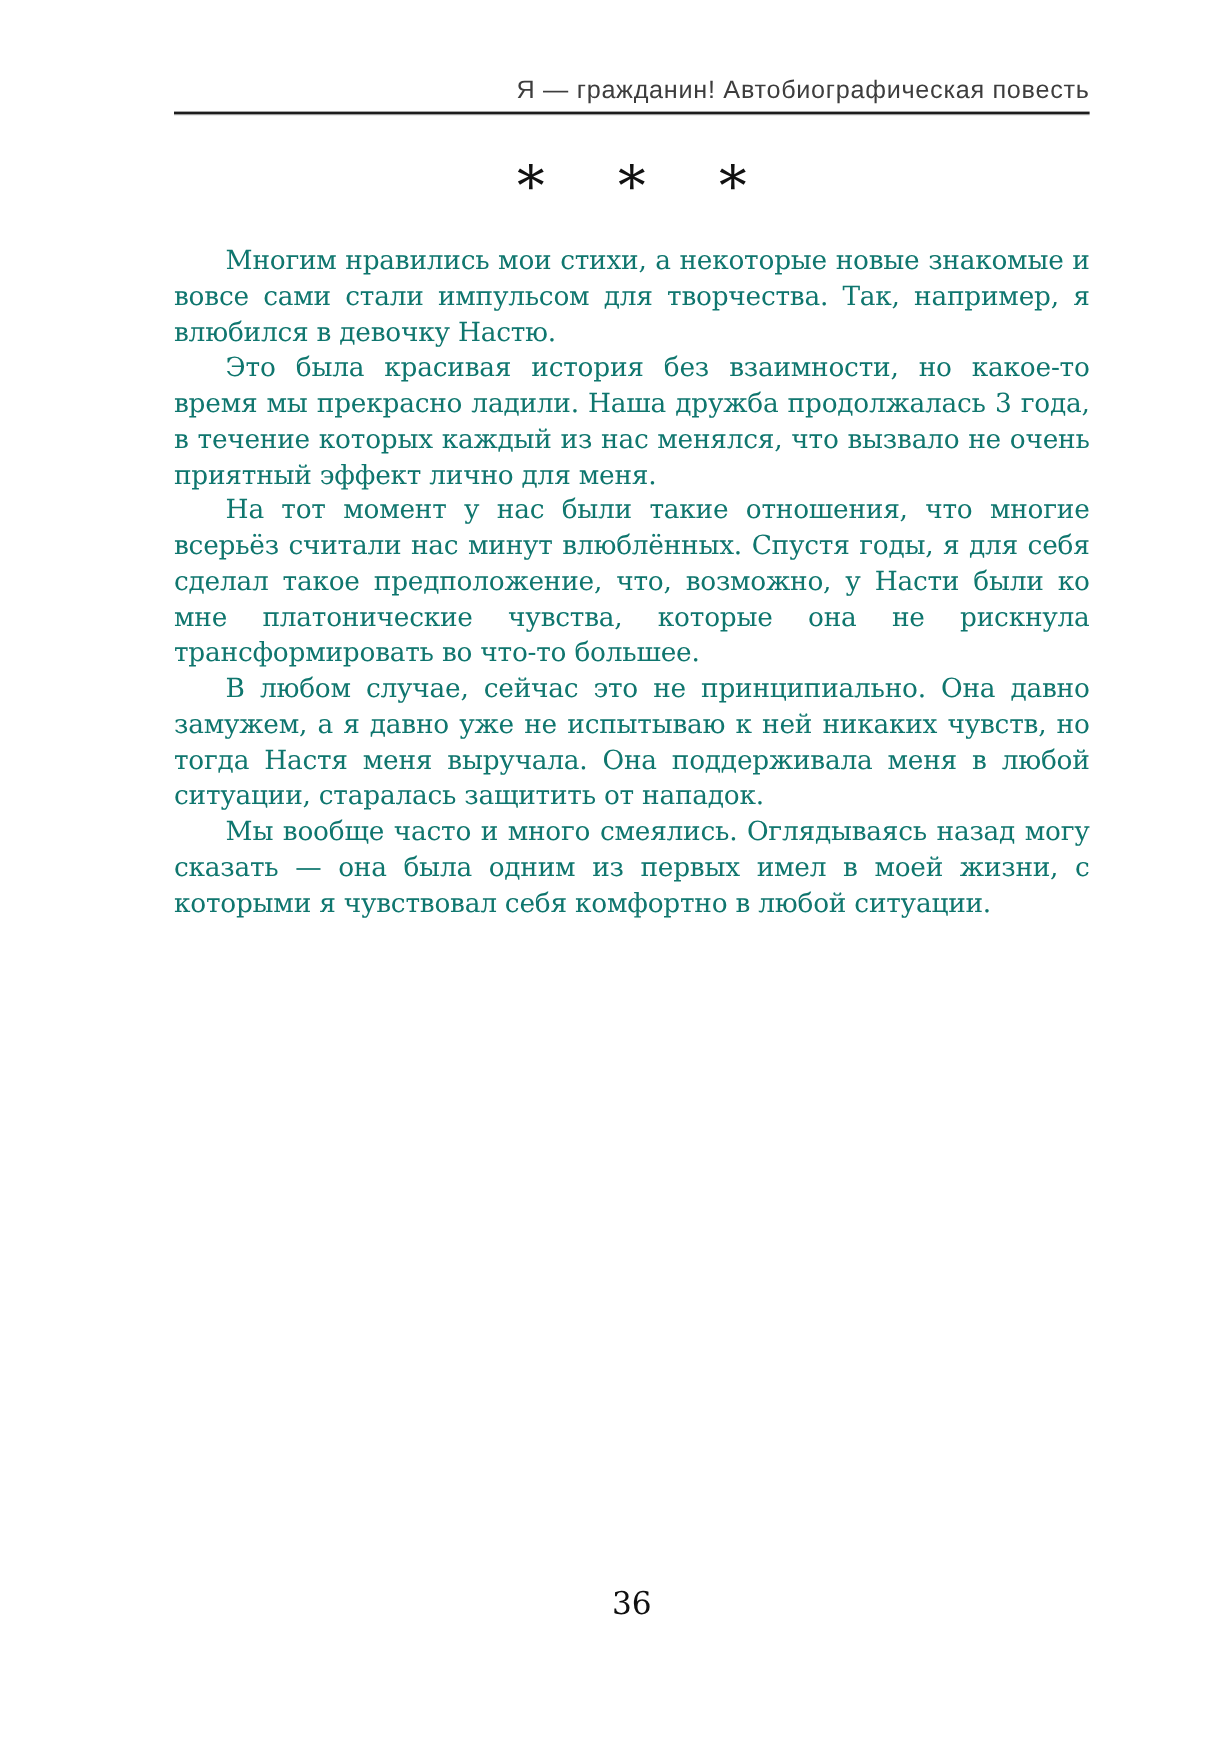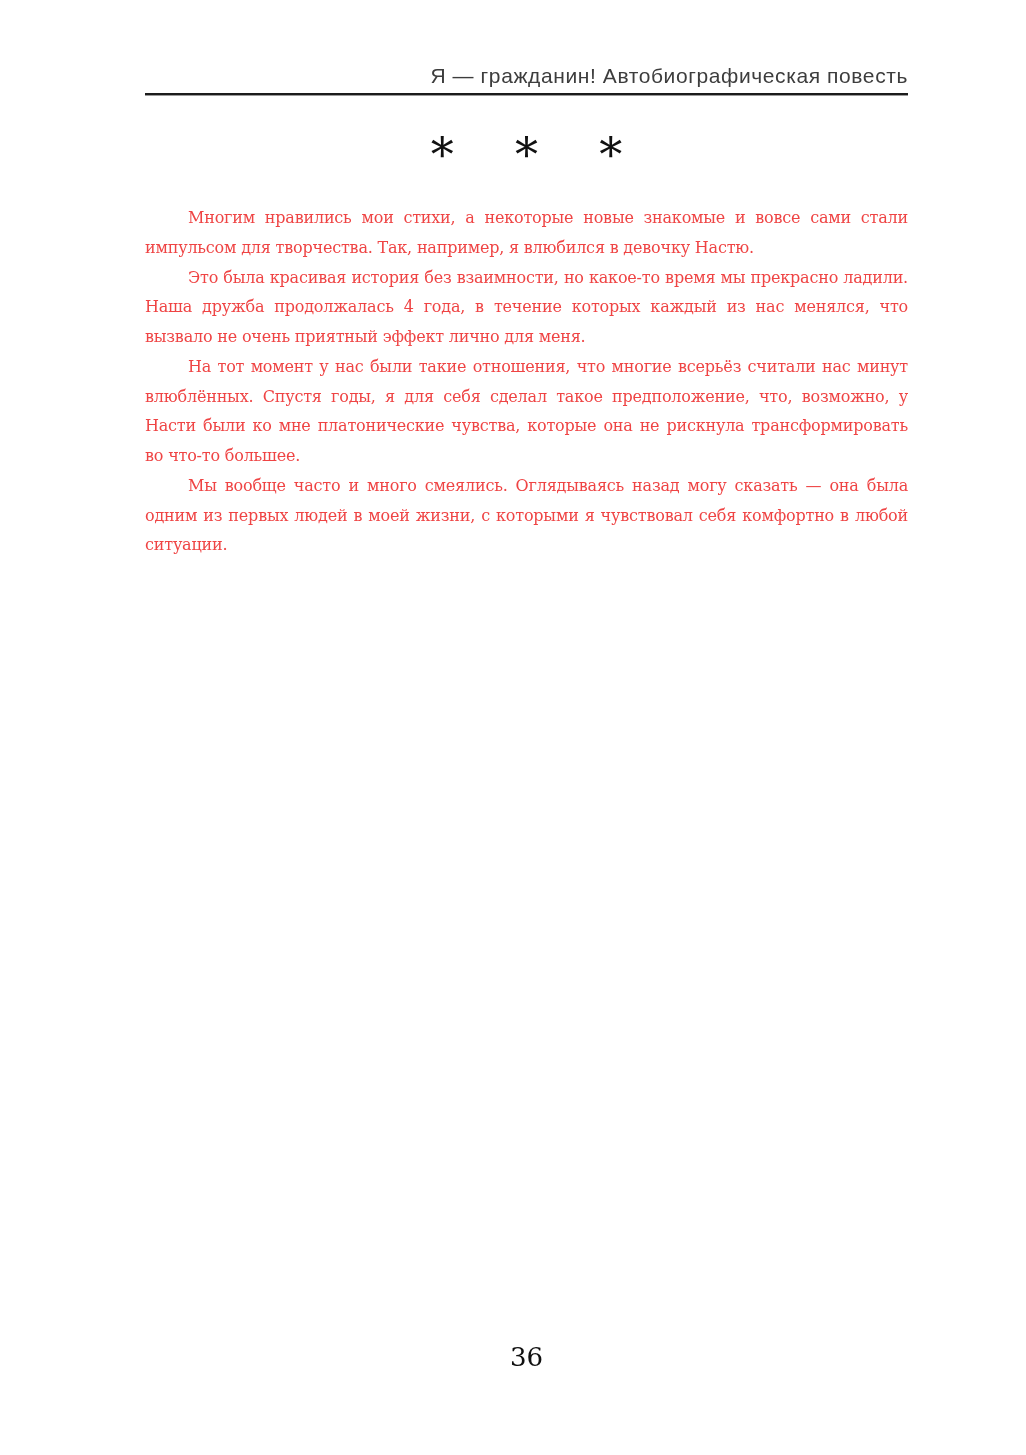--- a/index.html
+++ b/index.html
@@ -45,51 +45,51 @@
     color: #111111;
     word-spacing: 16px;
     white-space: pre;
   }
   .body-text {
     position: absolute;
     top: 203px;
     left: 145px;
     width: 763px;
     font-family: "DejaVu Serif", serif;
-    font-size: 16px;
+    font-size: 22px;
     line-height: 29.75px;
     letter-spacing: -0.2px;
-    color: #ef4444;
+    color: #0f766e;
     text-align: justify;
   }
   .para {
     margin: 0;
     text-indent: 43px;
   }
   .page-number {
     position: absolute;
     top: 1322px;
     left: 145px;
     width: 763px;
     text-align: center;
     font-family: "DejaVu Serif", serif;
     font-size: 26px;
     color: #101010;
-    margin-top: 20px;
   }
 </style>
 </head>
 <body>
 
 <div class="running-header">Я — гражданин! Автобиографическая повесть</div>
 
 <div class="header-rule"></div>
 
 <div class="section-separator">*  *  *</div>
 
 <div class="body-text">
     <p class="para">Многим нравились мои стихи, а некоторые новые знакомые и вовсе сами стали импульсом для творчества. Так, например, я влюбился в девочку Настю.</p>
-    <p class="para">Это была красивая история без взаимности, но какое-то время мы прекрасно ладили. Наша дружба продолжалась 4 года, в течение которых каждый из нас менялся, что вызвало не очень приятный эффект лично для меня.</p>
+    <p class="para">Это была красивая история без взаимности, но какое-то время мы прекрасно ладили. Наша дружба продолжалась 3 года, в течение которых каждый из нас менялся, что вызвало не очень приятный эффект лично для меня.</p>
     <p class="para">На тот момент у нас были такие отношения, что многие всерьёз считали нас минут влюблённых. Спустя годы, я для себя сделал такое предположение, что, возможно, у Насти были ко мне платонические чувства, которые она не рискнула трансформировать во что-то большее.</p>
-    <p class="para">Мы вообще часто и много смеялись. Оглядываясь назад могу сказать — она была одним из первых людей в моей жизни, с которыми я чувствовал себя комфортно в любой ситуации.</p>
+    <p class="para">В любом случае, сейчас это не принципиально. Она давно замужем, а я давно уже не испытываю к ней никаких чувств, но тогда Настя меня выручала. Она поддерживала меня в любой ситуации, старалась защитить от нападок.</p>
+    <p class="para">Мы вообще часто и много смеялись. Оглядываясь назад могу сказать — она была одним из первых имел в моей жизни, с которыми я чувствовал себя комфортно в любой ситуации.</p>
   </div>
 
 <div class="page-number">36</div>
 
 </body></html>

